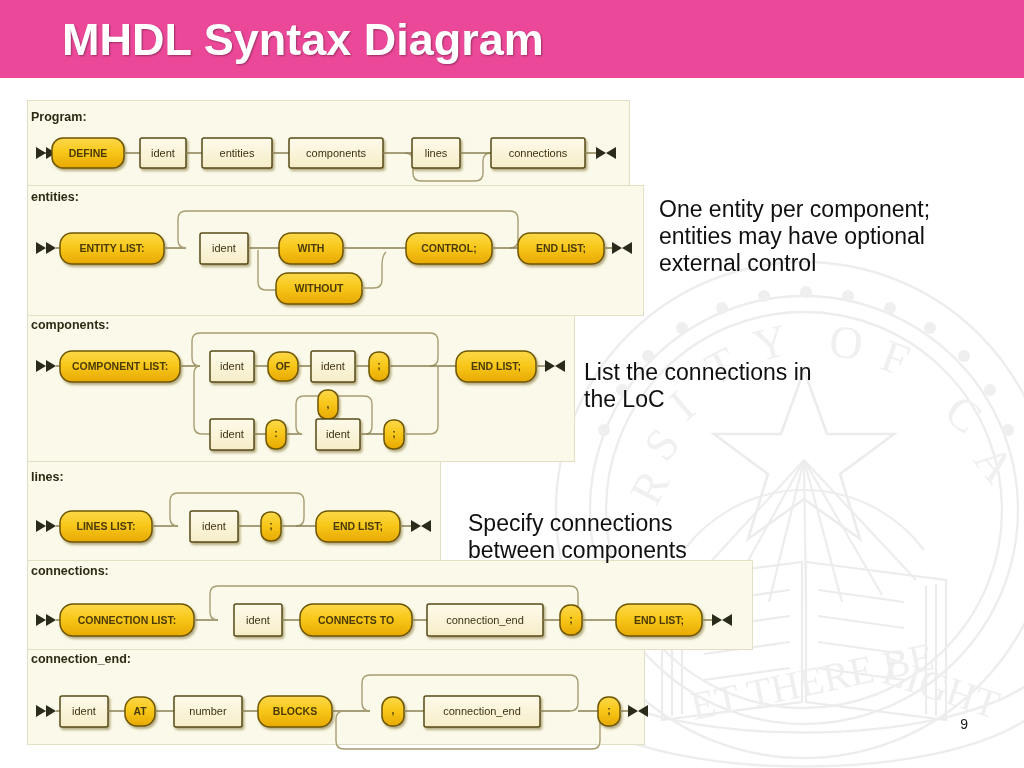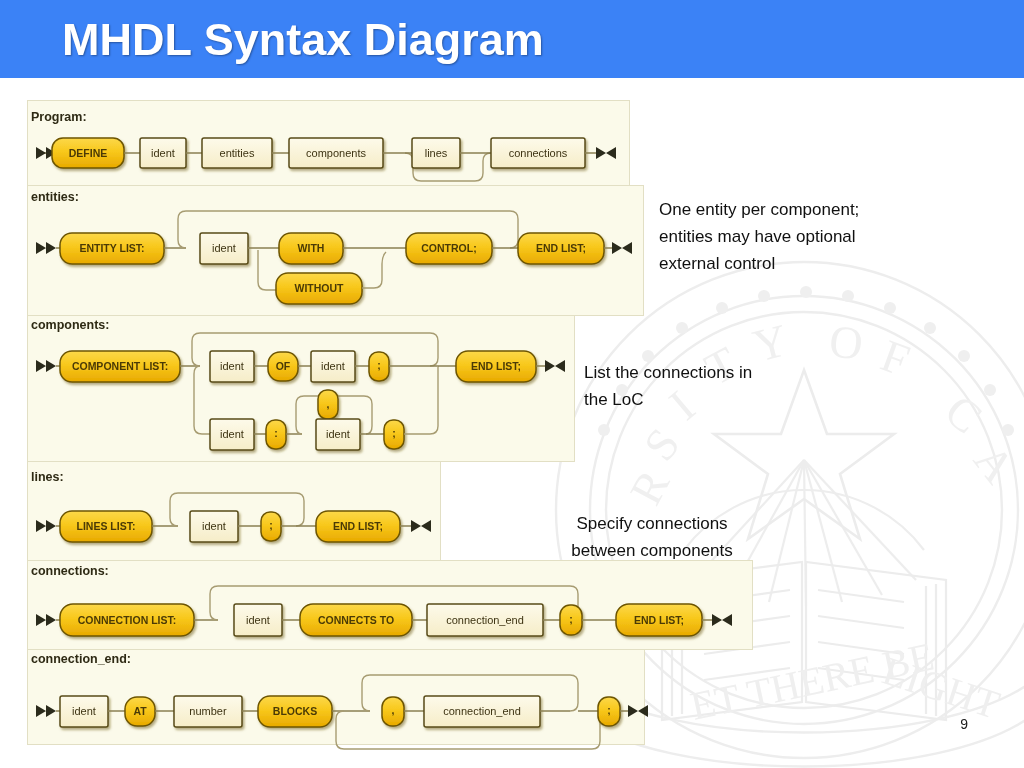--- a/index.html
+++ b/index.html
@@ -3,39 +3,39 @@
 <meta charset="utf-8">
 <style>
   html,body{margin:0;padding:0;}
   body{
     width:1024px;height:768px;background:#ffffff;overflow:hidden;
     font-family:"Liberation Sans",sans-serif;position:relative;
   }
   
   #title-bar{
     position:absolute;left:0;top:0;width:1024px;height:78px;
-    background:#3b82f6;
+    background:#ec4899;
   }
   #title-text{
     position:absolute;left:62px;top:10px;
     font-size:45px;font-weight:bold;color:#ffffff;
     letter-spacing:0px;line-height:60px;white-space:nowrap;
     text-shadow:1px 1px 2px rgba(0,0,0,.35);
   }
   
   #watermark{
     position:absolute;right:-40px;top:250px;width:520px;height:520px;
     opacity:1;pointer-events:none;
   }
   
   .panel{position:absolute;background:#fbfaea;border:1px solid #e2dfc4;box-sizing:border-box;}
   #svg-rail{position:absolute;left:0;top:0;width:1024px;height:768px;pointer-events:none;}
   
   .note{
-    position:absolute;color:#101010;font-size:17px;line-height:27px;
+    position:absolute;color:#101010;font-size:23px;line-height:27px;
     font-family:"Liberation Sans",sans-serif;white-space:pre-line;
   }
   
   #page-number{
     position:absolute;right:56px;bottom:36px;font-size:14px;color:#1a1a1a;
   }
 </style>
 </head>
 <body>
 
@@ -337,16 +337,16 @@
     <path class="rail" d="M620 711 H628"></path>
     <path class="ar" d="M628 705 l10 6 l-10 6 z M648 705 l-10 6 l10 6 z"></path>
   </g>
 </svg>
 
 <div class="note" style="left:659px; top:196px; width:330px;">One entity per component;
 entities may have optional
 external control</div>
 <div class="note" style="left:584px; top:359px; width:330px;">List the connections in
 the LoC</div>
-<div class="note" style="left:487px; top:510px; width:330px;text-align:center;">Specify connections
+<div class="note" style="left:468px; top:510px; width:330px;">Specify connections
 between components</div>
 
 <div id="page-number">9</div>
 
 </body></html>

